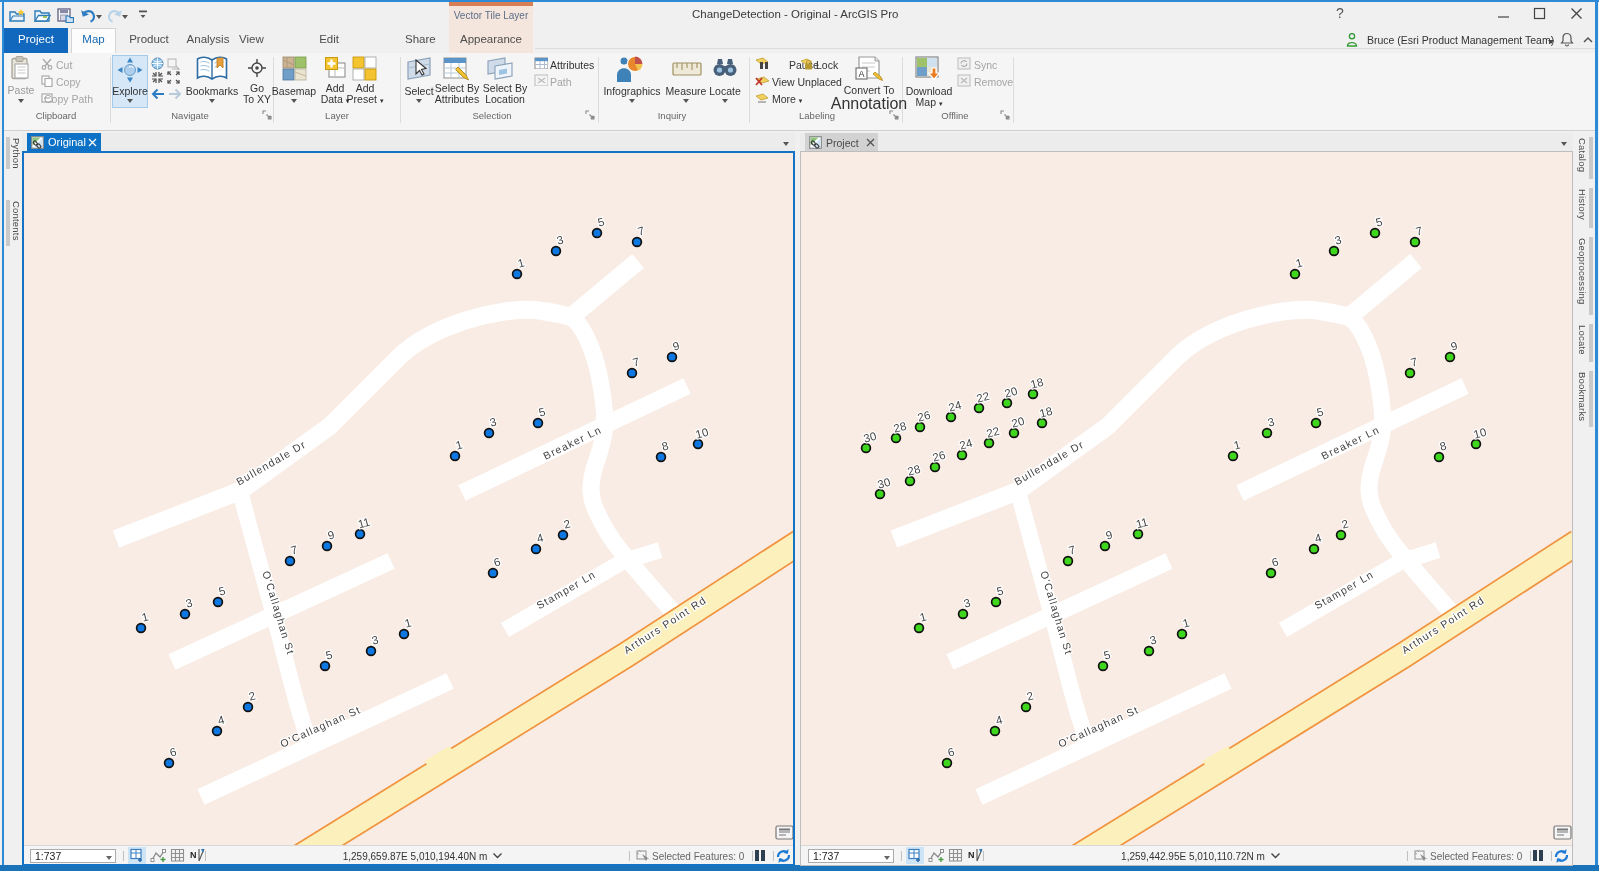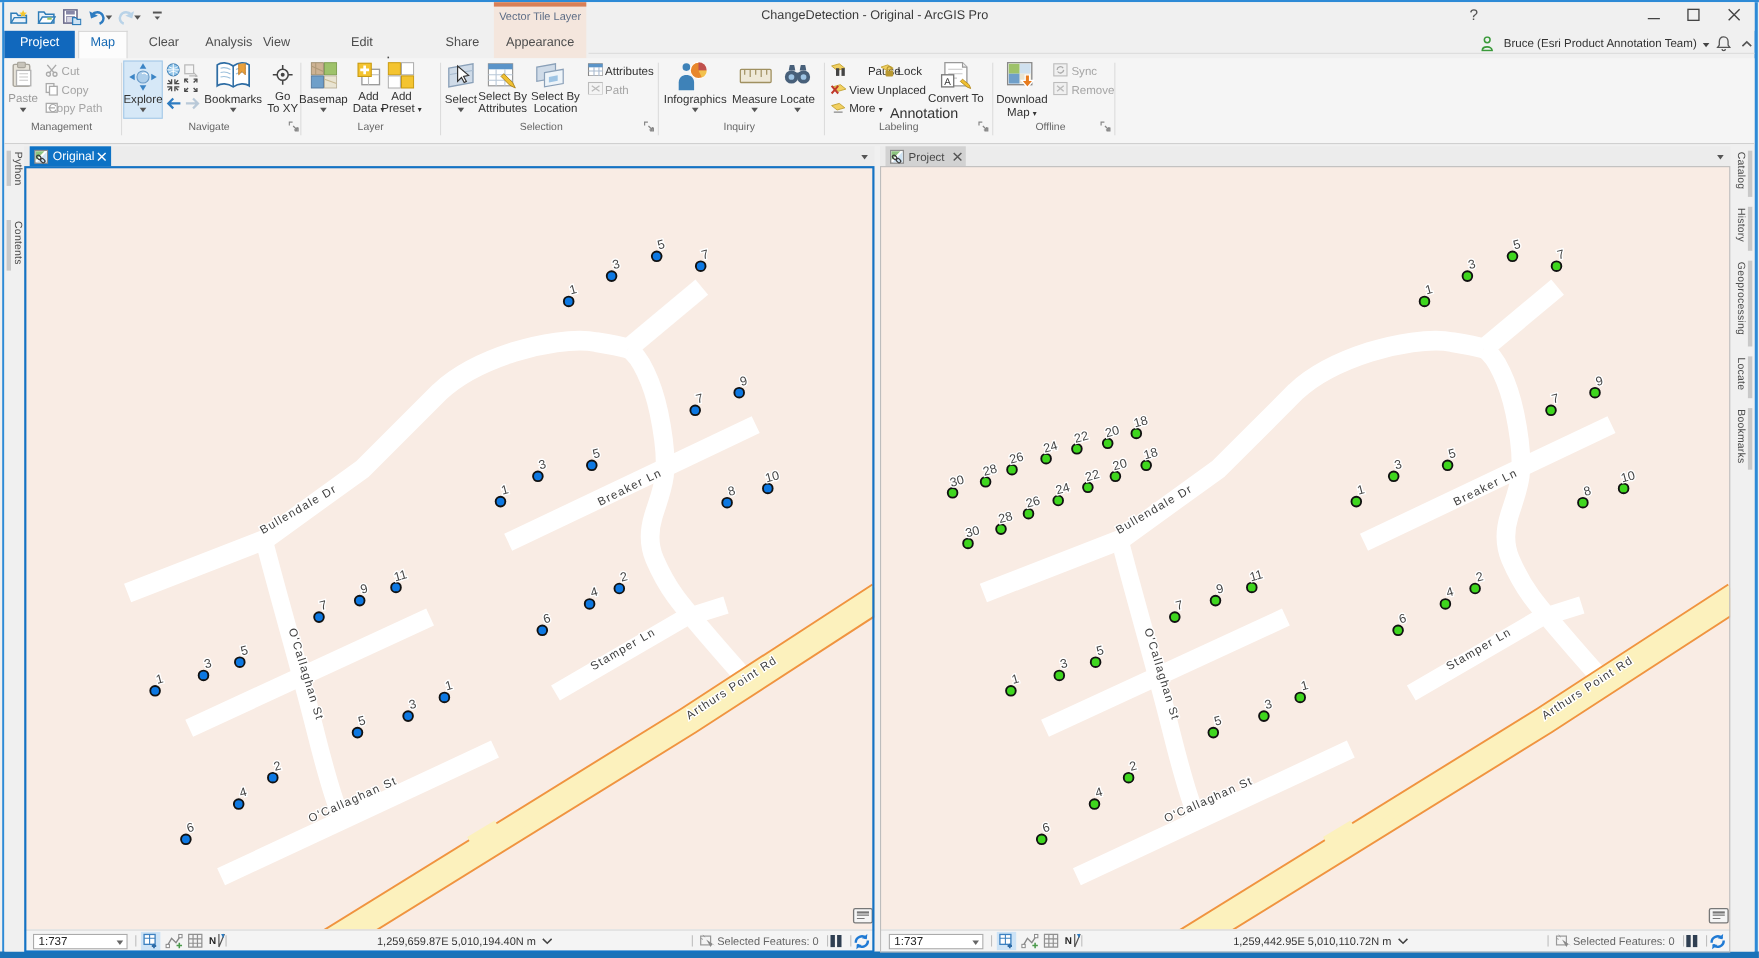--- a/index.html
+++ b/index.html
@@ -57,32 +57,32 @@
 <svg class="a" style="left:1569px;top:6px" width="16" height="16">
     <path d="M2.5 2.5 L12.5 12.5 M12.5 2.5 L2.5 12.5" stroke="#444" stroke-width="1.3"></path>
   </svg>
 <div class="a" style="left:449px;top:2px;width:84px;height:51px;background:#f4e6dd"></div>
 <div class="a" style="left:449px;top:2px;width:84px;height:4px;background:#d87f56"></div>
 <div class="t" style="left:449px;top:10px;width:84px;text-align:center;font-size:10px;color:#5d6d86">Vector Tile Layer</div>
 <div class="a" style="left:4px;top:28px;width:64px;height:25px;background:#1168bd"></div>
 <div class="t" style="left:4px;top:33px;width:64px;text-align:center;font-size:11.5px;color:#fff">Project</div>
 <div class="a" style="left:71px;top:28px;width:45px;height:26px;background:#fcfcfc;border:1px solid #d5d5d5;border-bottom:none"></div>
 <div class="t" style="left:71px;top:33px;width:45px;text-align:center;font-size:11.5px;color:#1569b3">Map</div>
-<div class="t" style="left:121px;top:33px;width:56px;text-align:center;font-size:11.5px;color:#4d4d4d">Clear</div>
+<div class="t" style="left:121px;top:33px;width:56px;text-align:center;font-size:11.5px;color:#4d4d4d">Product</div>
 <div class="t" style="left:177px;top:33px;width:62px;text-align:center;font-size:11.5px;color:#4d4d4d">Analysis</div>
 <div class="t" style="left:239px;top:33px;width:52px;text-align:left;font-size:11.5px;color:#4d4d4d">View</div>
 <div class="t" style="left:291px;top:33px;width:48px;text-align:right;font-size:11.5px;color:#4d4d4d">Edit</div>
 <div class="t" style="left:339px;top:49px;width:66px;text-align:right;font-size:15px;color:#4d4d4d">Imagery</div>
 <div class="t" style="left:405px;top:33px;width:52px;font-size:11.5px;color:#4d4d4d">Share</div>
 <div class="t" style="left:449px;top:33px;width:84px;text-align:center;font-size:11.5px;color:#4d4d4d">Appearance</div>
 <svg class="a" style="left:1346px;top:33px" width="12" height="14">
 <circle cx="6" cy="3.2" r="2.6" fill="none" stroke="#3a9a3a" stroke-width="1.4"></circle>
 <path d="M1.5 13 C1.5 8.5 10.5 8.5 10.5 13 Z" fill="none" stroke="#3a9a3a" stroke-width="1.4"></path>
   </svg>
-<div class="t" style="left:1367px;top:34px;font-size:10.5px;color:#333">Bruce (Esri Product Annotation Team)</div>
+<div class="t" style="left:1367px;top:34px;font-size:10.5px;color:#333">Bruce (Esri Product Management Team)</div>
 <div class="a" style="left:1548px;top:39px"><span class="car" style="border-top-color:#444;border-left-width:3px;border-right-width:3px"></span></div>
 <svg class="a" style="left:1560px;top:32px" width="14" height="15">
 <path d="M7 1.5 C4.2 1.5 3 3.5 3 6 L3 9 L1.5 11 L12.5 11 L11 9 L11 6 C11 3.5 9.8 1.5 7 1.5 Z" fill="none" stroke="#555" stroke-width="1.2"></path>
 <path d="M5.5 12.5 a1.5 1.5 0 0 0 3 0" fill="none" stroke="#555" stroke-width="1.2"></path>
   </svg>
 <svg class="a" style="left:1583px;top:36px" width="10" height="8">
     <path d="M1 6 L5 2 L9 6" fill="none" stroke="#555" stroke-width="1.5"></path>
   </svg>
 <div class="a" style="left:535px;top:48px;width:1060px;height:1px;background:#dcdcdc"></div>
 <div class="a" style="left:4px;top:53px;width:1591px;height:78px;background:#f5f5f5;border-bottom:1px solid #d0d0d0"></div>
@@ -94,21 +94,21 @@
 <div class="sep" style="left:902px;top:57px;height:66px"></div>
 <div class="sep" style="left:1013px;top:57px;height:66px"></div>
 <svg class="a" style="left:8px;top:56px" width="26" height="26">
 <rect x="4" y="2.5" width="15" height="20" rx="1.5" fill="#e8e4da" stroke="#a8a49a" stroke-width="1.3"></rect>
 <rect x="8" y="0.5" width="7" height="5" rx="1" fill="#c8c4ba" stroke="#a8a49a" stroke-width="1"></rect>
 <rect x="7" y="8" width="13" height="14" fill="#fff" stroke="#b0b0b0" stroke-width="1.2"></rect>
 <path d="M9.5 11 h8 M9.5 14 h8 M9.5 17 h8" stroke="#c8c8c8" stroke-width="1"></path>
   </svg>
 <div class="t" style="left:-39px;top:84px;width:120px;text-align:center;font-size:10.5px;color:#9a9a9a">Paste</div>
 <div class="a" style="left:18px;top:98px"><span class="car"></span></div>
-<div class="grplbl" style="left:6px;top:110px;width:100px">Management</div>
+<div class="grplbl" style="left:6px;top:110px;width:100px">Clipboard</div>
 <svg class="a" style="left:41px;top:58px" width="12" height="12">
 <path d="M2 1 L8 8 M10 1 L4 8" stroke="#aaa" stroke-width="1.3"></path>
 <circle cx="3" cy="9.5" r="1.8" fill="none" stroke="#aaa" stroke-width="1.2"></circle>
 <circle cx="9" cy="9.5" r="1.8" fill="none" stroke="#aaa" stroke-width="1.2"></circle>
   </svg>
 <div class="t" style="left:56px;top:59px;font-size:10.5px;color:#a5a5a5">Cut</div>
 <svg class="a" style="left:41px;top:75px" width="12" height="12">
 <rect x="1" y="1" width="7" height="8" fill="#fff" stroke="#aaa" stroke-width="1.2"></rect>
 <rect x="4" y="3.5" width="7" height="8" fill="#fff" stroke="#aaa" stroke-width="1.2"></rect>
   </svg>
@@ -285,21 +285,21 @@
 <div class="t" style="left:772px;top:93px;font-size:10.5px;color:#333">More <span style="font-size:7px">▾</span></div>
 <svg class="a" style="left:855px;top:56px" width="28" height="26">
 <path d="M4 1 L20 1 L24 5 L24 22 L4 22 Z" fill="#fff" stroke="#999" stroke-width="1.2"></path>
 <path d="M20 1 L20 5 L24 5" fill="#e8e8e8" stroke="#999" stroke-width="1"></path>
 <path d="M7 7 h13 M7 11 h13 M7 15 h8" stroke="#c8c8c8" stroke-width="1"></path>
 <rect x="1" y="12" width="11" height="11" fill="#fff" stroke="#777" stroke-width="1.2"></rect>
 <text x="6.5" y="21" font-size="9" font-family="Liberation Sans" fill="#333" text-anchor="middle">A</text>
 <path d="M20 16 l6 5 l1.5 3.5 l-3.5 -1.5 l-6 -5 Z" fill="#f0c030" stroke="#b08820" stroke-width="0.8"></path>
   </svg>
 <div class="t" style="left:809px;top:84px;width:120px;text-align:center;font-size:10.5px;color:#333">Convert To</div>
-<div class="t" style="left:809px;top:95px;width:120px;text-align:left;font-size:13px;color:#333">Annotation</div>
+<div class="t" style="left:809px;top:95px;width:120px;text-align:center;font-size:16px;color:#333">Annotation</div>
 <div class="grplbl" style="left:767px;top:110px;width:100px">Labeling</div>
 <svg class="a" style="left:889px;top:110px" width="10" height="10">
 <path d="M1 4 L1 1 L4 1 M6 9 L9 9 L9 6 M4.5 4.5 L8 8 M8 8 L8 5.4 M8 8 L5.4 8" fill="none" stroke="#888" stroke-width="1.1"></path>
   </svg>
 <svg class="a" style="left:915px;top:56px" width="28" height="27">
 <rect x="1" y="1" width="22" height="20" fill="#fff" stroke="#888" stroke-width="1.2"></rect>
 <rect x="2" y="2" width="10" height="9" fill="#9ec26a"></rect>
 <rect x="12" y="2" width="10" height="9" fill="#cfe0ee"></rect>
 <rect x="2" y="11" width="10" height="9" fill="#6f9fc9"></rect>
 <rect x="12" y="11" width="10" height="9" fill="#e9e4d2"></rect>

